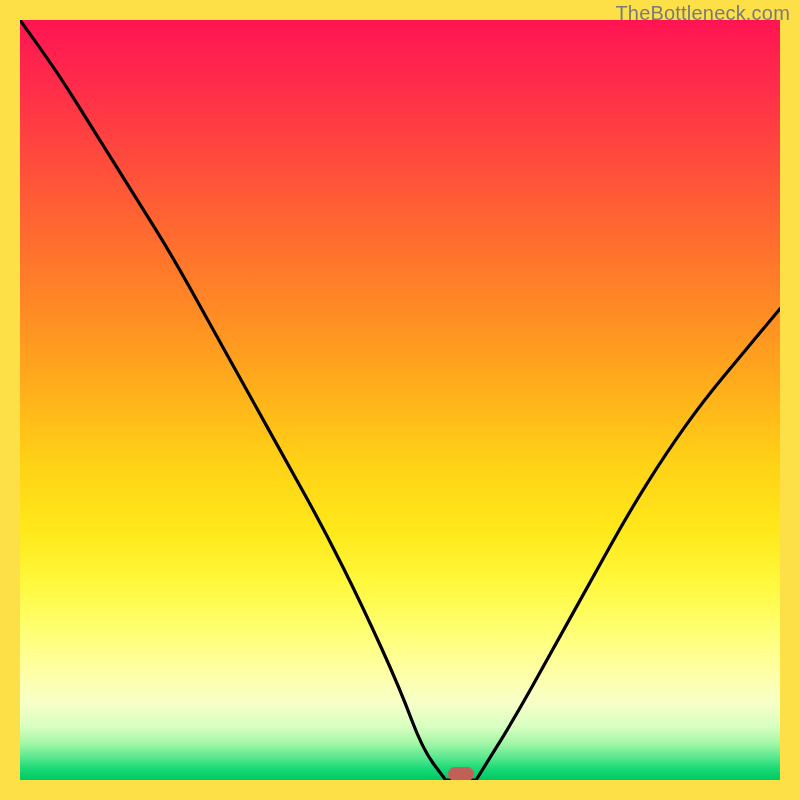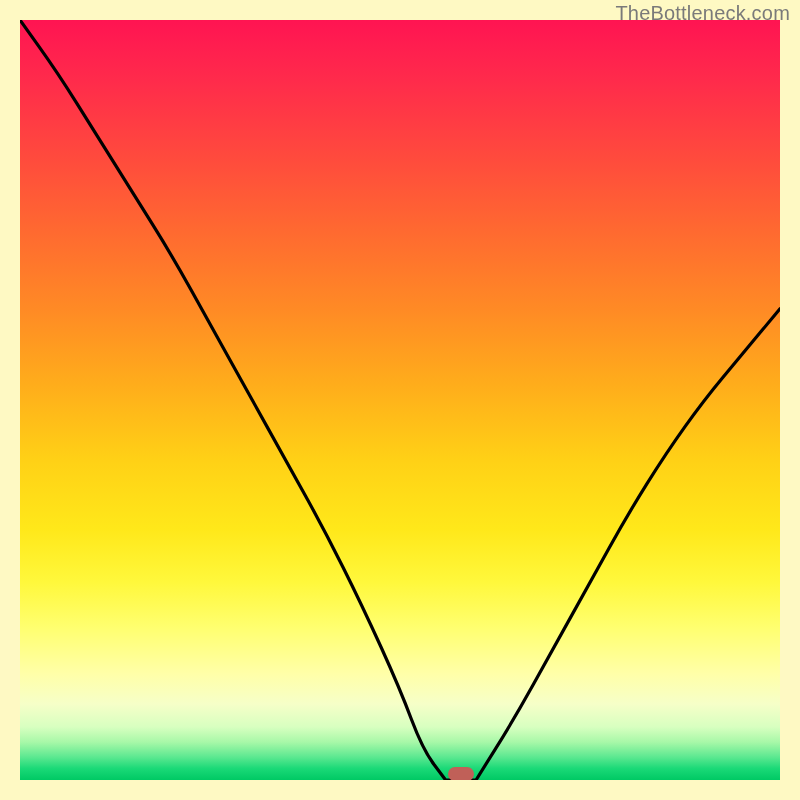--- a/index.html
+++ b/index.html
@@ -10,21 +10,21 @@
     background: #000;
     overflow: hidden;
     font-family: Arial, Helvetica, sans-serif;
   }
   .frame {
     position: absolute;
     left: 0;
     top: 0;
     width: 800px;
     height: 800px;
-    background: #fef9c3;
+    background: #fde047;
   }
   .plot {
     position: absolute;
     left: 20px;
     top: 20px;
     width: 760px;
     height: 760px;
     overflow: hidden;
   }
   .gradient {

